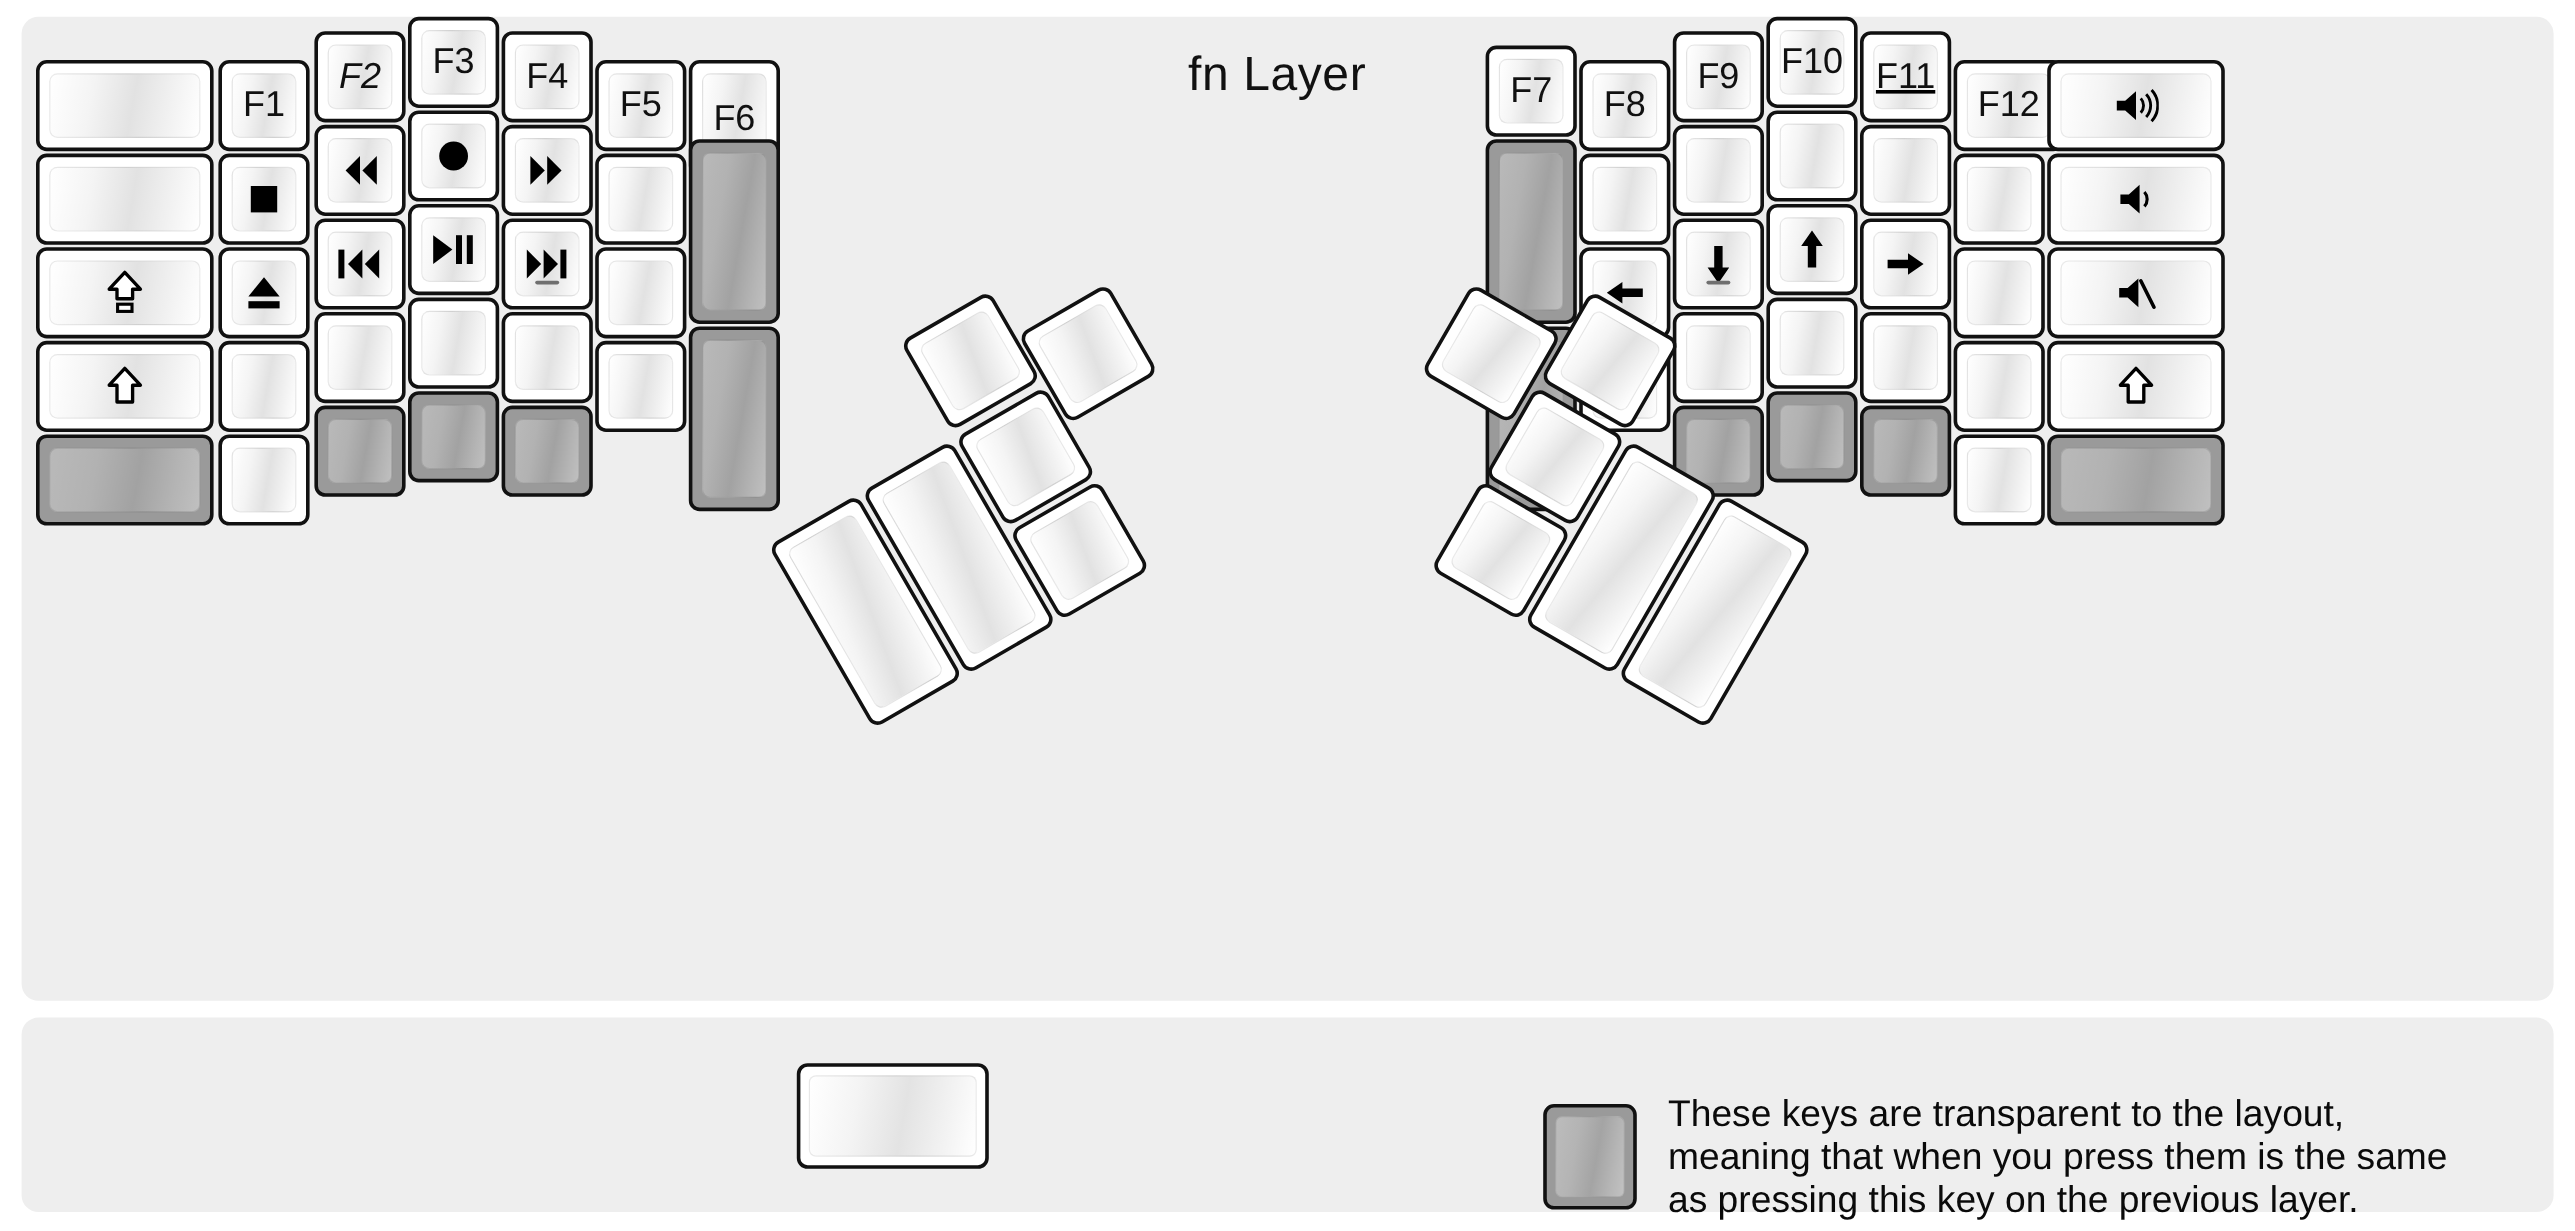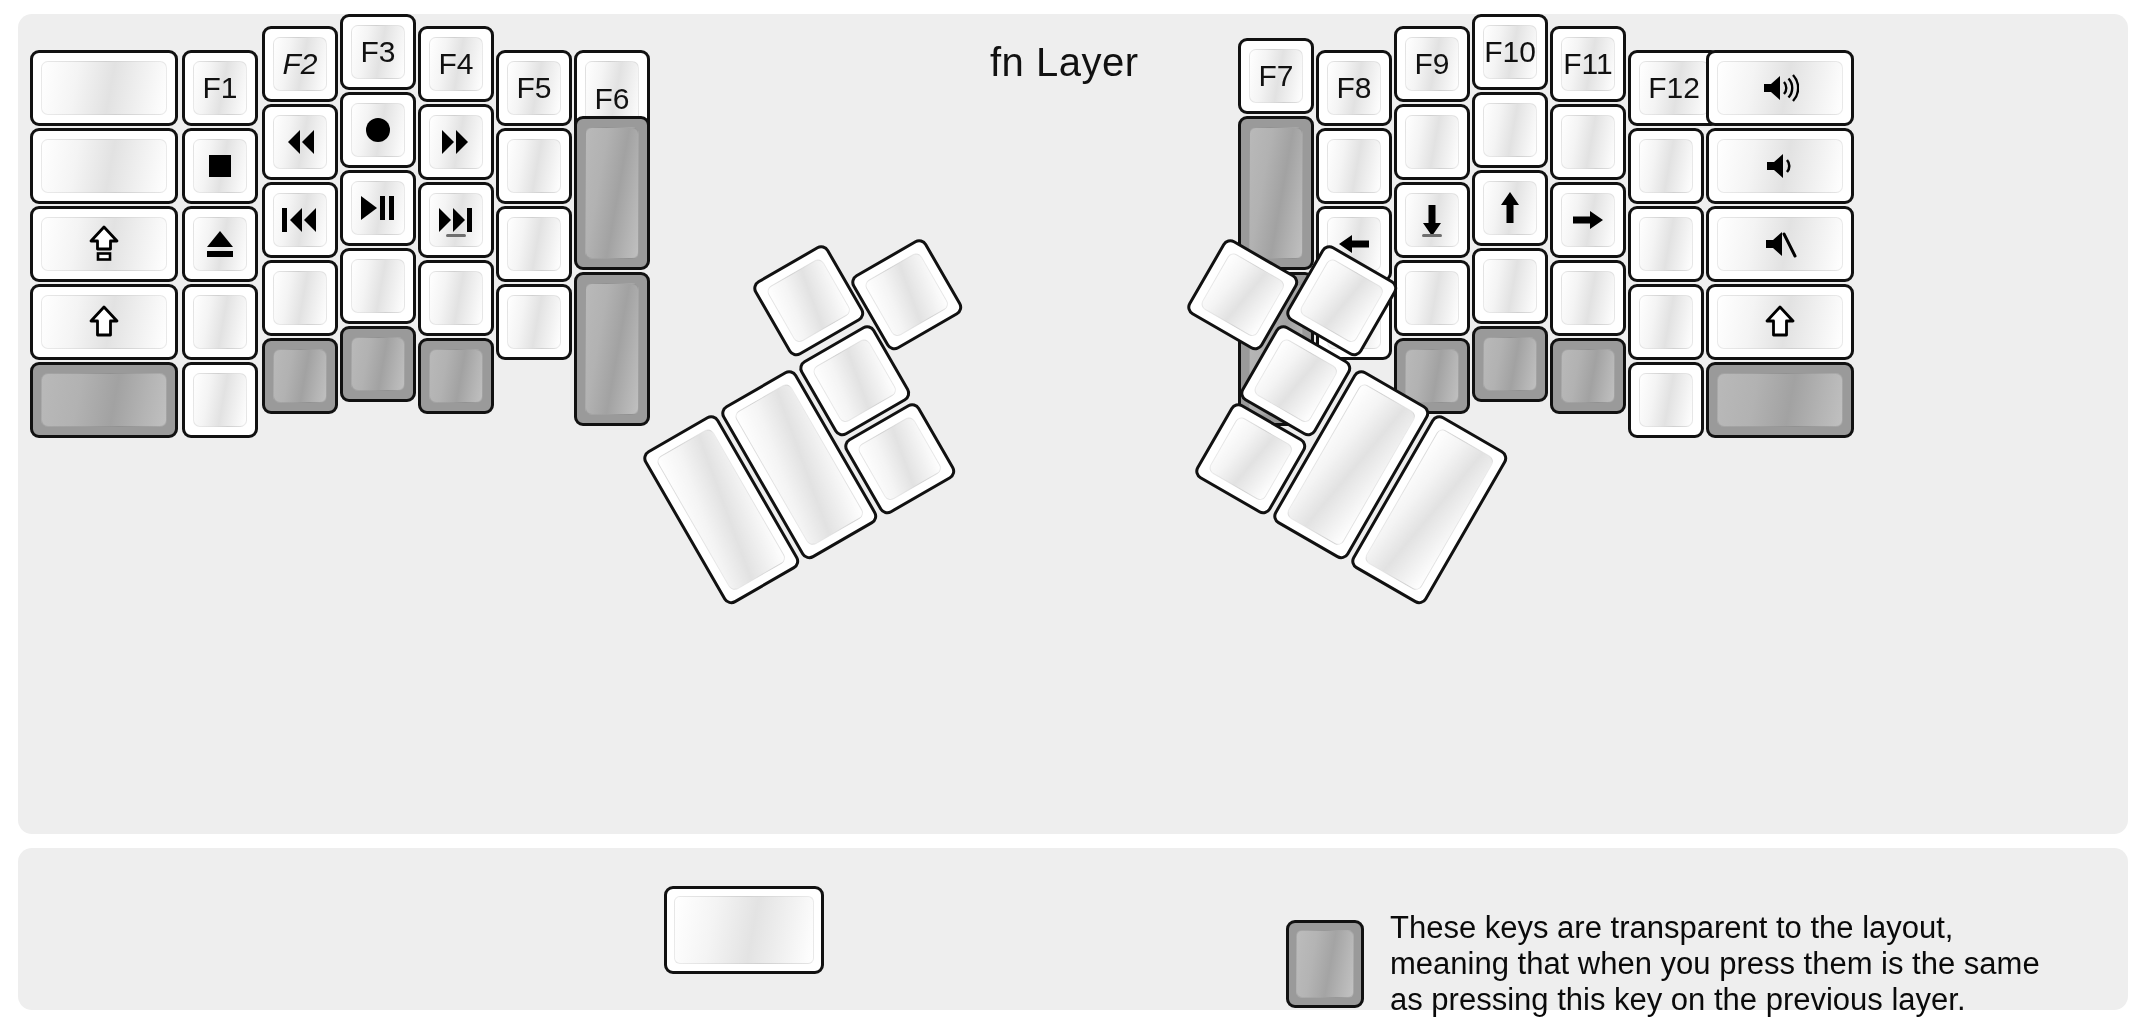--- a/index.html
+++ b/index.html
@@ -350,21 +350,21 @@
             <path d="M15 3 L24 16 L18.5 16 L18.5 34 L11.5 34 L11.5 16 L6 16 Z" fill="#000"></path>
           </svg>
         </span>
       </div>
       <div class="key" style="left: 1472px; top: 248px; width: 76px; height: 76px;">
         <div class="cap"></div>
       </div>
       <div class="key trans" style="left: 1472px; top: 326px; width: 76px; height: 76px;">
         <div class="cap"></div>
       </div>
-      <div class="key" style="left: 1550px; top: 26px; width: 76px; height: 76px;">
+      <div class="key" style="left: 1550px; top: 26px; width: 76px; height: 76px; text-decoration: underline;">
         <div class="cap"></div>
         <span class="lbl">F11</span>
       </div>
       <div class="key" style="left: 1550px; top: 104px; width: 76px; height: 76px;">
         <div class="cap"></div>
       </div>
       <div class="key" style="left: 1550px; top: 182px; width: 76px; height: 76px;">
         <div class="cap"></div>
         <span class="glyph">
           <svg width="38" height="30" viewBox="0 0 38 30">

